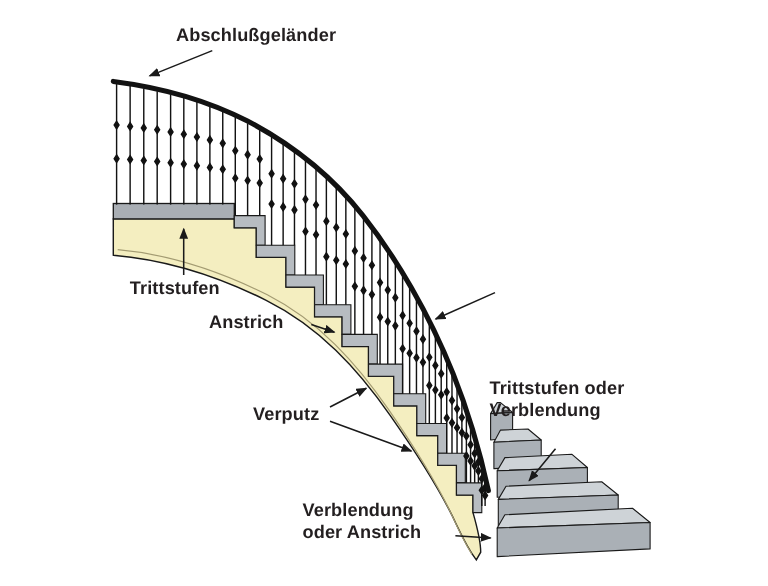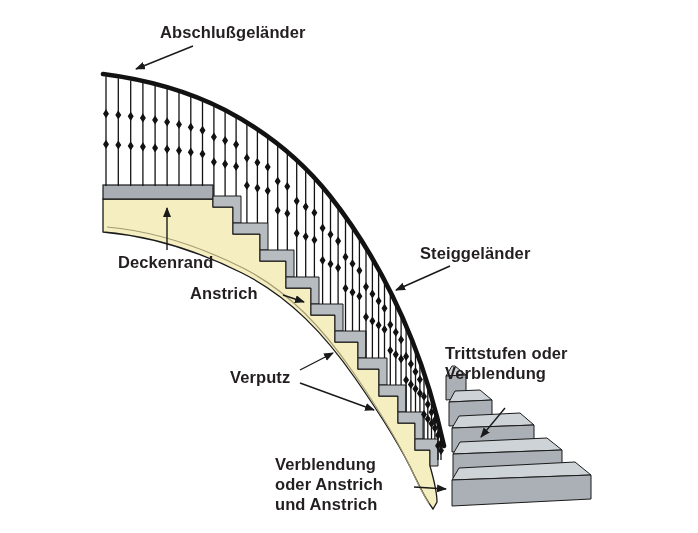--- a/index.html
+++ b/index.html
@@ -212,32 +212,30 @@
       <path d="M300,370 L333,353" marker-end="url(#arw)"></path>
       <path d="M300,383 L374,410" marker-end="url(#arw)"></path>
       <path d="M450,266 L396,290" marker-end="url(#arw)"></path>
       <path d="M505,408 L481,437" marker-end="url(#arw)"></path>
       <path d="M414,487 L446,489" marker-end="url(#arw)"></path>
     </g>
   </svg>
 
   <div class="label" style="left:160px;top:22px;width:165px">Abschlußgeländer</div>
 
-  <div class="label" style="left:118px;top:252px;width:108px">Deckenrand</div>
+  <div class="label" style="left:118px;top:252px;width:108px">Trittstufen</div>
 
   <div class="label" style="left:190px;top:283px;width:92px">Anstrich</div>
 
   <div class="label" style="left:230px;top:367px;width:72px">Verputz</div>
 
-  <div class="label" style="left:420px;top:243px;width:120px">Steiggeländer</div>
 
   <div class="label" style="left:445px;top:343px;width:150px">
     <div>Trittstufen oder</div>
     <div>Verblendung</div>
   </div>
 
   <div class="label" style="left:275px;top:454px;width:145px">
     <div>Verblendung</div>
     <div>oder Anstrich</div>
-    <div>und Anstrich</div>
   </div>
 
 </div>
 
 </body></html>

